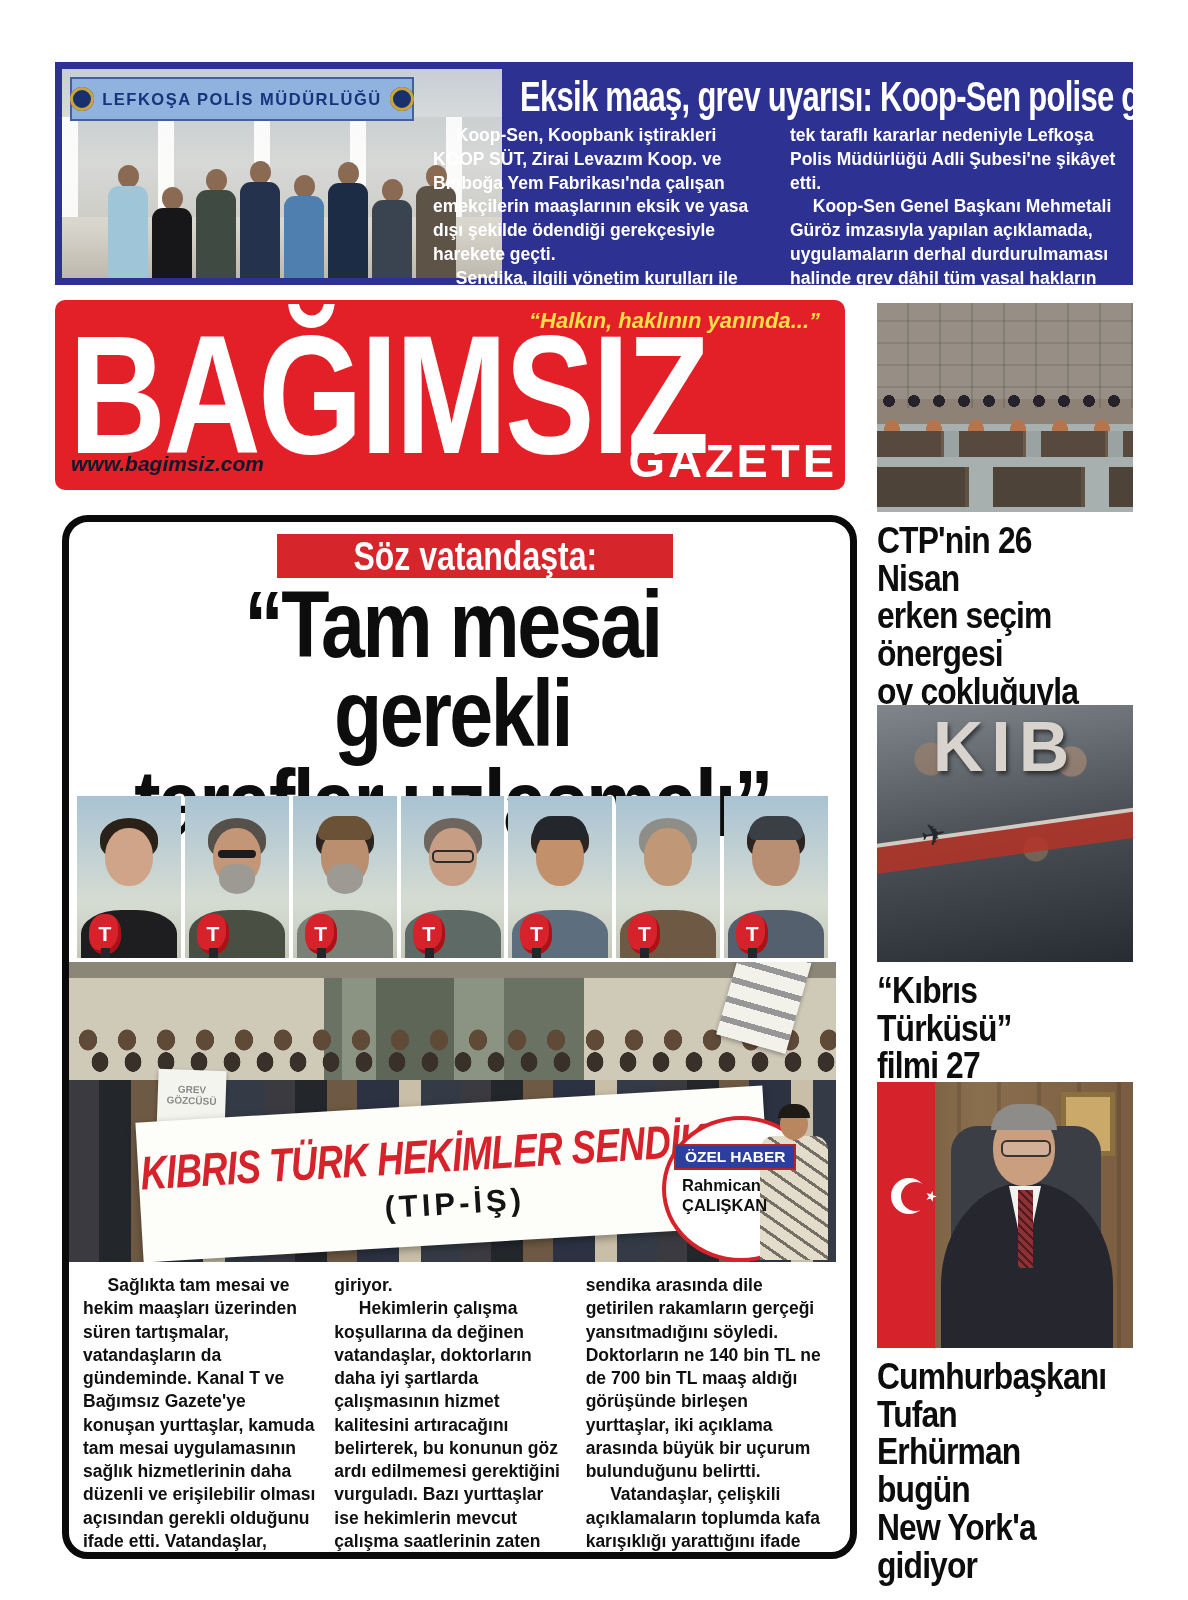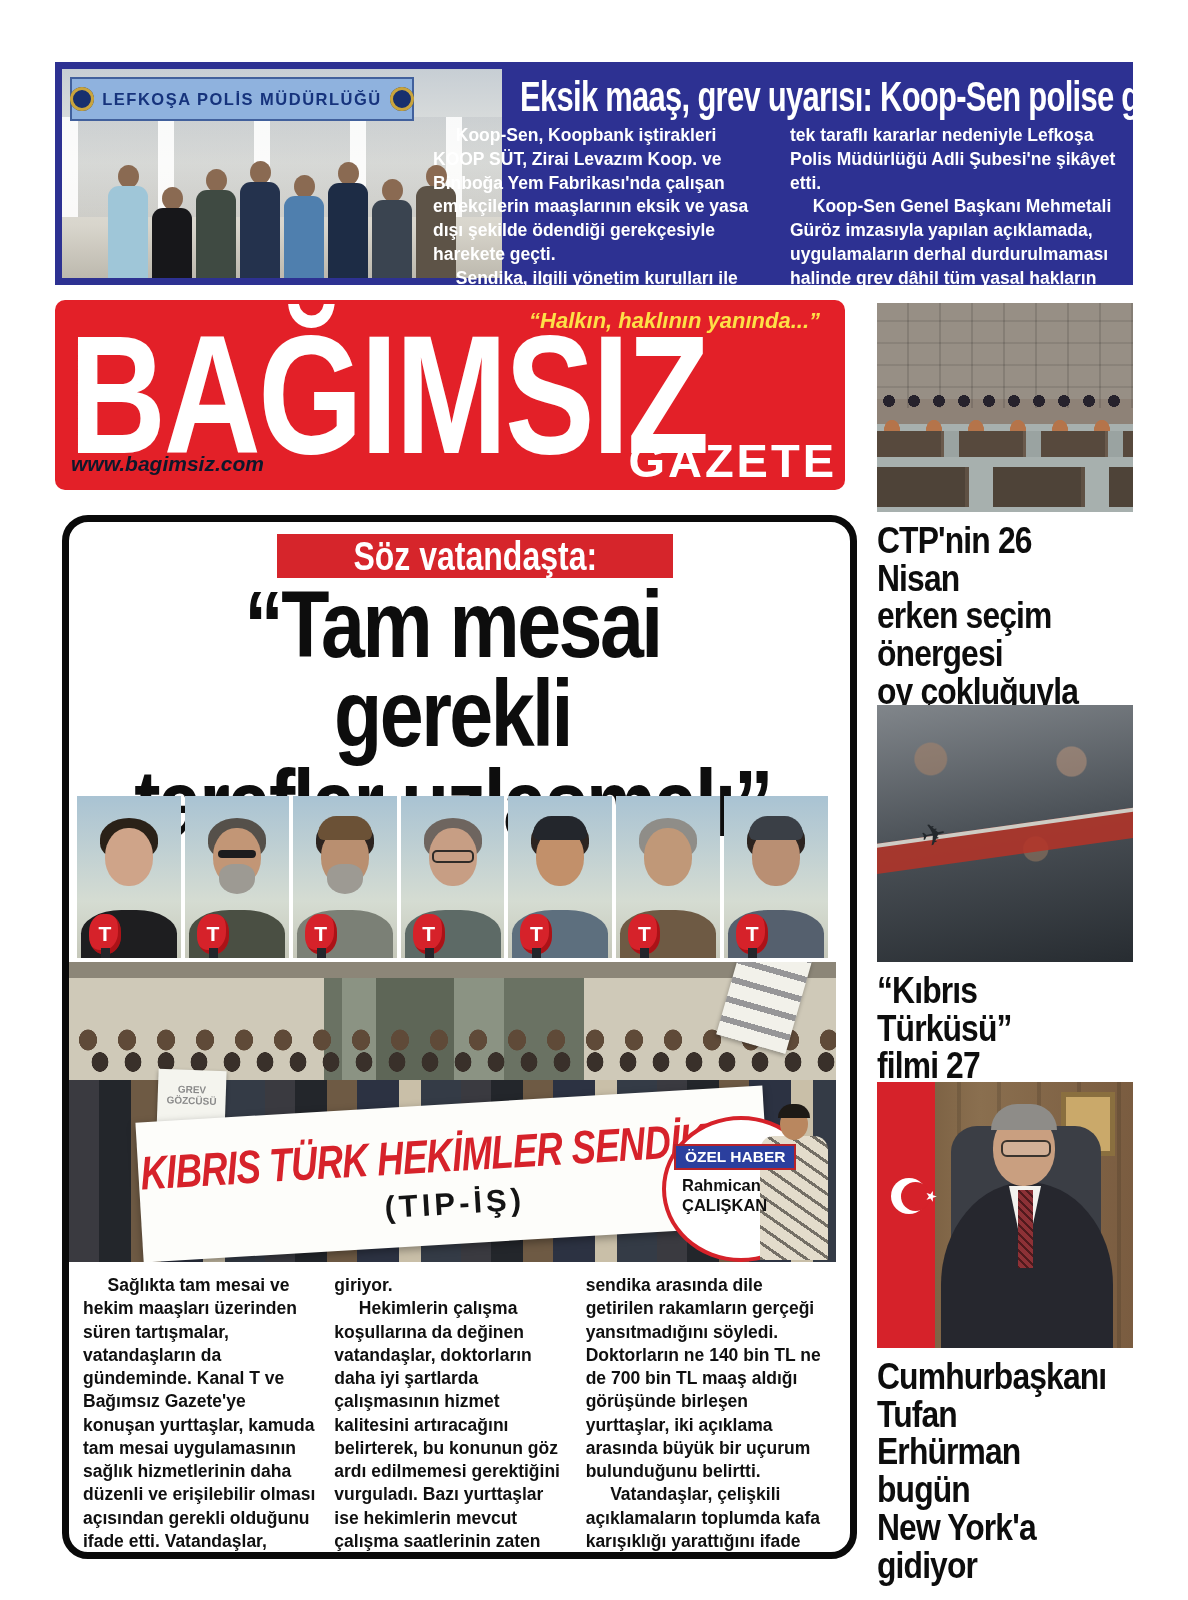--- a/index.html
+++ b/index.html
@@ -382,21 +382,21 @@
   <div class="abs sb-headline sbh1">CTP'nin 26 Nisan
 erken seçim
 önergesi
 oy çokluğuyla
 reddedildi</div>
 
   <div class="abs sb-photo movie">
     <div class="abs mv-faces"></div>
     <div class="abs mv-stripe"></div>
     <div class="abs mv-letters">
-      <br>
+      <span>KIB</span><br>
     </div>
     <div class="abs mv-plane">✈</div>
   </div>
   <div class="abs sb-headline sbh2">“Kıbrıs Türküsü”
 filmi 27 Şubat'ta
 vizyona giriyor</div>
 
   <div class="abs sb-photo president">
     <div class="abs frame"></div>
     <div class="abs flag"></div>

